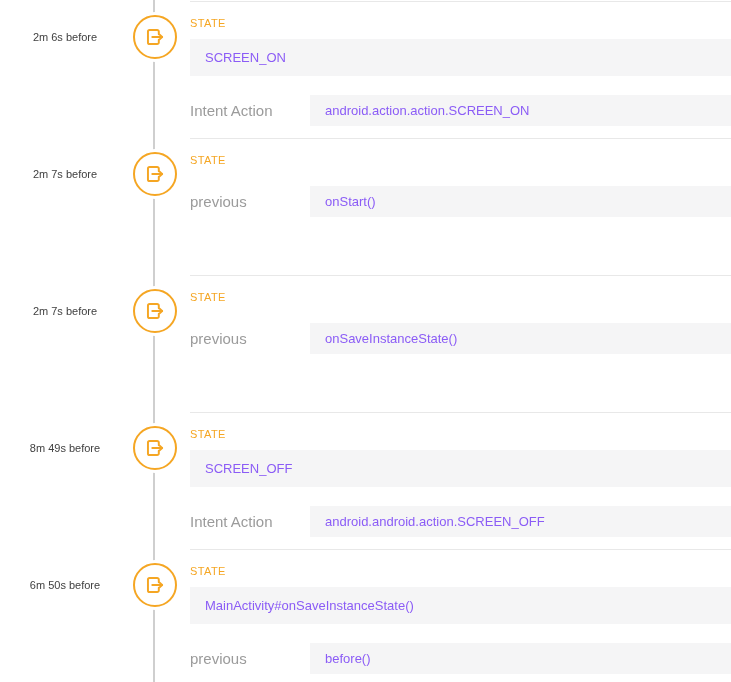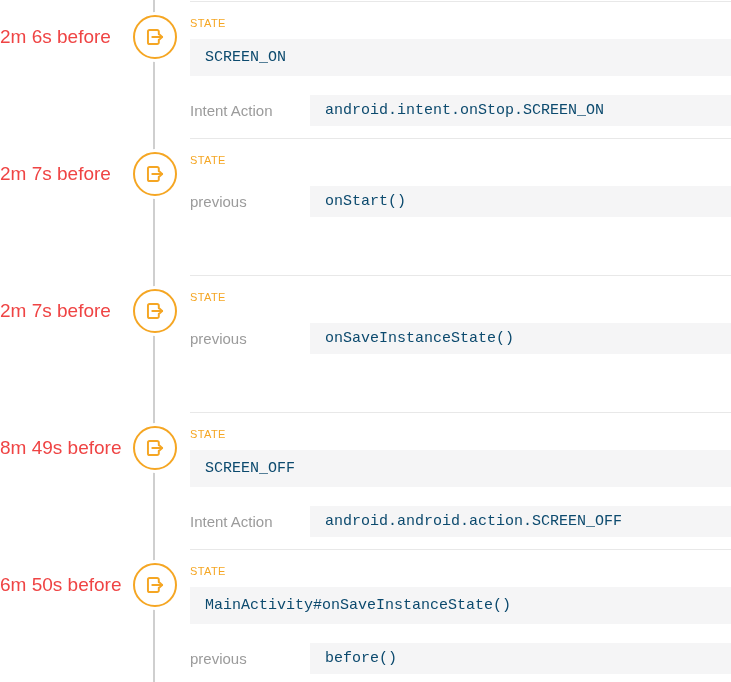--- a/index.html
+++ b/index.html
@@ -24,24 +24,24 @@
   }
   .entry {
     position: relative;
     height: 137px;
     z-index: 1;
   }
   .timestamp {
     position: absolute;
     left: 0; top: 26px;
     width: 130px;
-    text-align: left;
-    font-size: 19px;
+    text-align: center;
+    font-size: 11px;
     line-height: 20px;
-    color: #ef4444;
+    color: #404040;
   }
   .node-circle {
     position: absolute;
     left: 133px; top: 14px;
     width: 44px; height: 44px;
     border: 2px solid #f5a623;
     border-radius: 50%;
     background: #ffffff;
     box-shadow: 0 0 0 3px #ffffff;
     display: flex;
@@ -57,23 +57,23 @@
   .state-label {
     margin-top: 15px;
     font-size: 11px;
     line-height: 13px;
     font-weight: normal;
     letter-spacing: 0.4px;
     color: #f5a623;
     text-transform: uppercase;
   }
   .mono {
-    font-family: Liberation Mono, monospace;
-    font-size: 15px;
-    color: #0c4a6e;
+    font-family: Liberation Sans, sans-serif;
+    font-size: 13px;
+    color: #8b5cf6;
     white-space: nowrap;
     overflow: hidden;
   }
   .state-box {
     margin-top: 9px;
     height: 37px;
     line-height: 37px;
     background: #f5f5f6;
     padding-left: 15px;
   }
@@ -113,21 +113,21 @@
             <path d="M9.5 12 h9"></path>
             <path d="M16.3 9.8 L18.6 12 l-2.3 2.2"></path>
           </svg>
         </span>
     </div>
     <div class="content">
       <div class="state-label">STATE</div>
       <div class="state-box mono">SCREEN_ON</div>
       <div class="kv-row">
         <span class="kv-label">Intent Action</span>
-        <div class="kv-value mono">android.intent.onStop.SCREEN_ON</div>
+        <div class="kv-value mono">android.action.action.SCREEN_ON</div>
       </div>
     </div>
   </div>
 
   <div class="entry">
     <div class="timestamp">2m 7s before</div>
     <div class="node-circle">
       <span>
           <svg width="26" height="26" viewBox="0 0 24 24" fill="none" stroke="#f5a623" stroke-width="1.8" stroke-linecap="round" stroke-linejoin="round">
             <path d="M15.5 9.5 V7 a1.5 1.5 0 0 0 -1.5 -1.5 H7 a1.5 1.5 0 0 0 -1.5 1.5 v10 a1.5 1.5 0 0 0 1.5 1.5 h7 a1.5 1.5 0 0 0 1.5 -1.5 v-2.5"></path>

